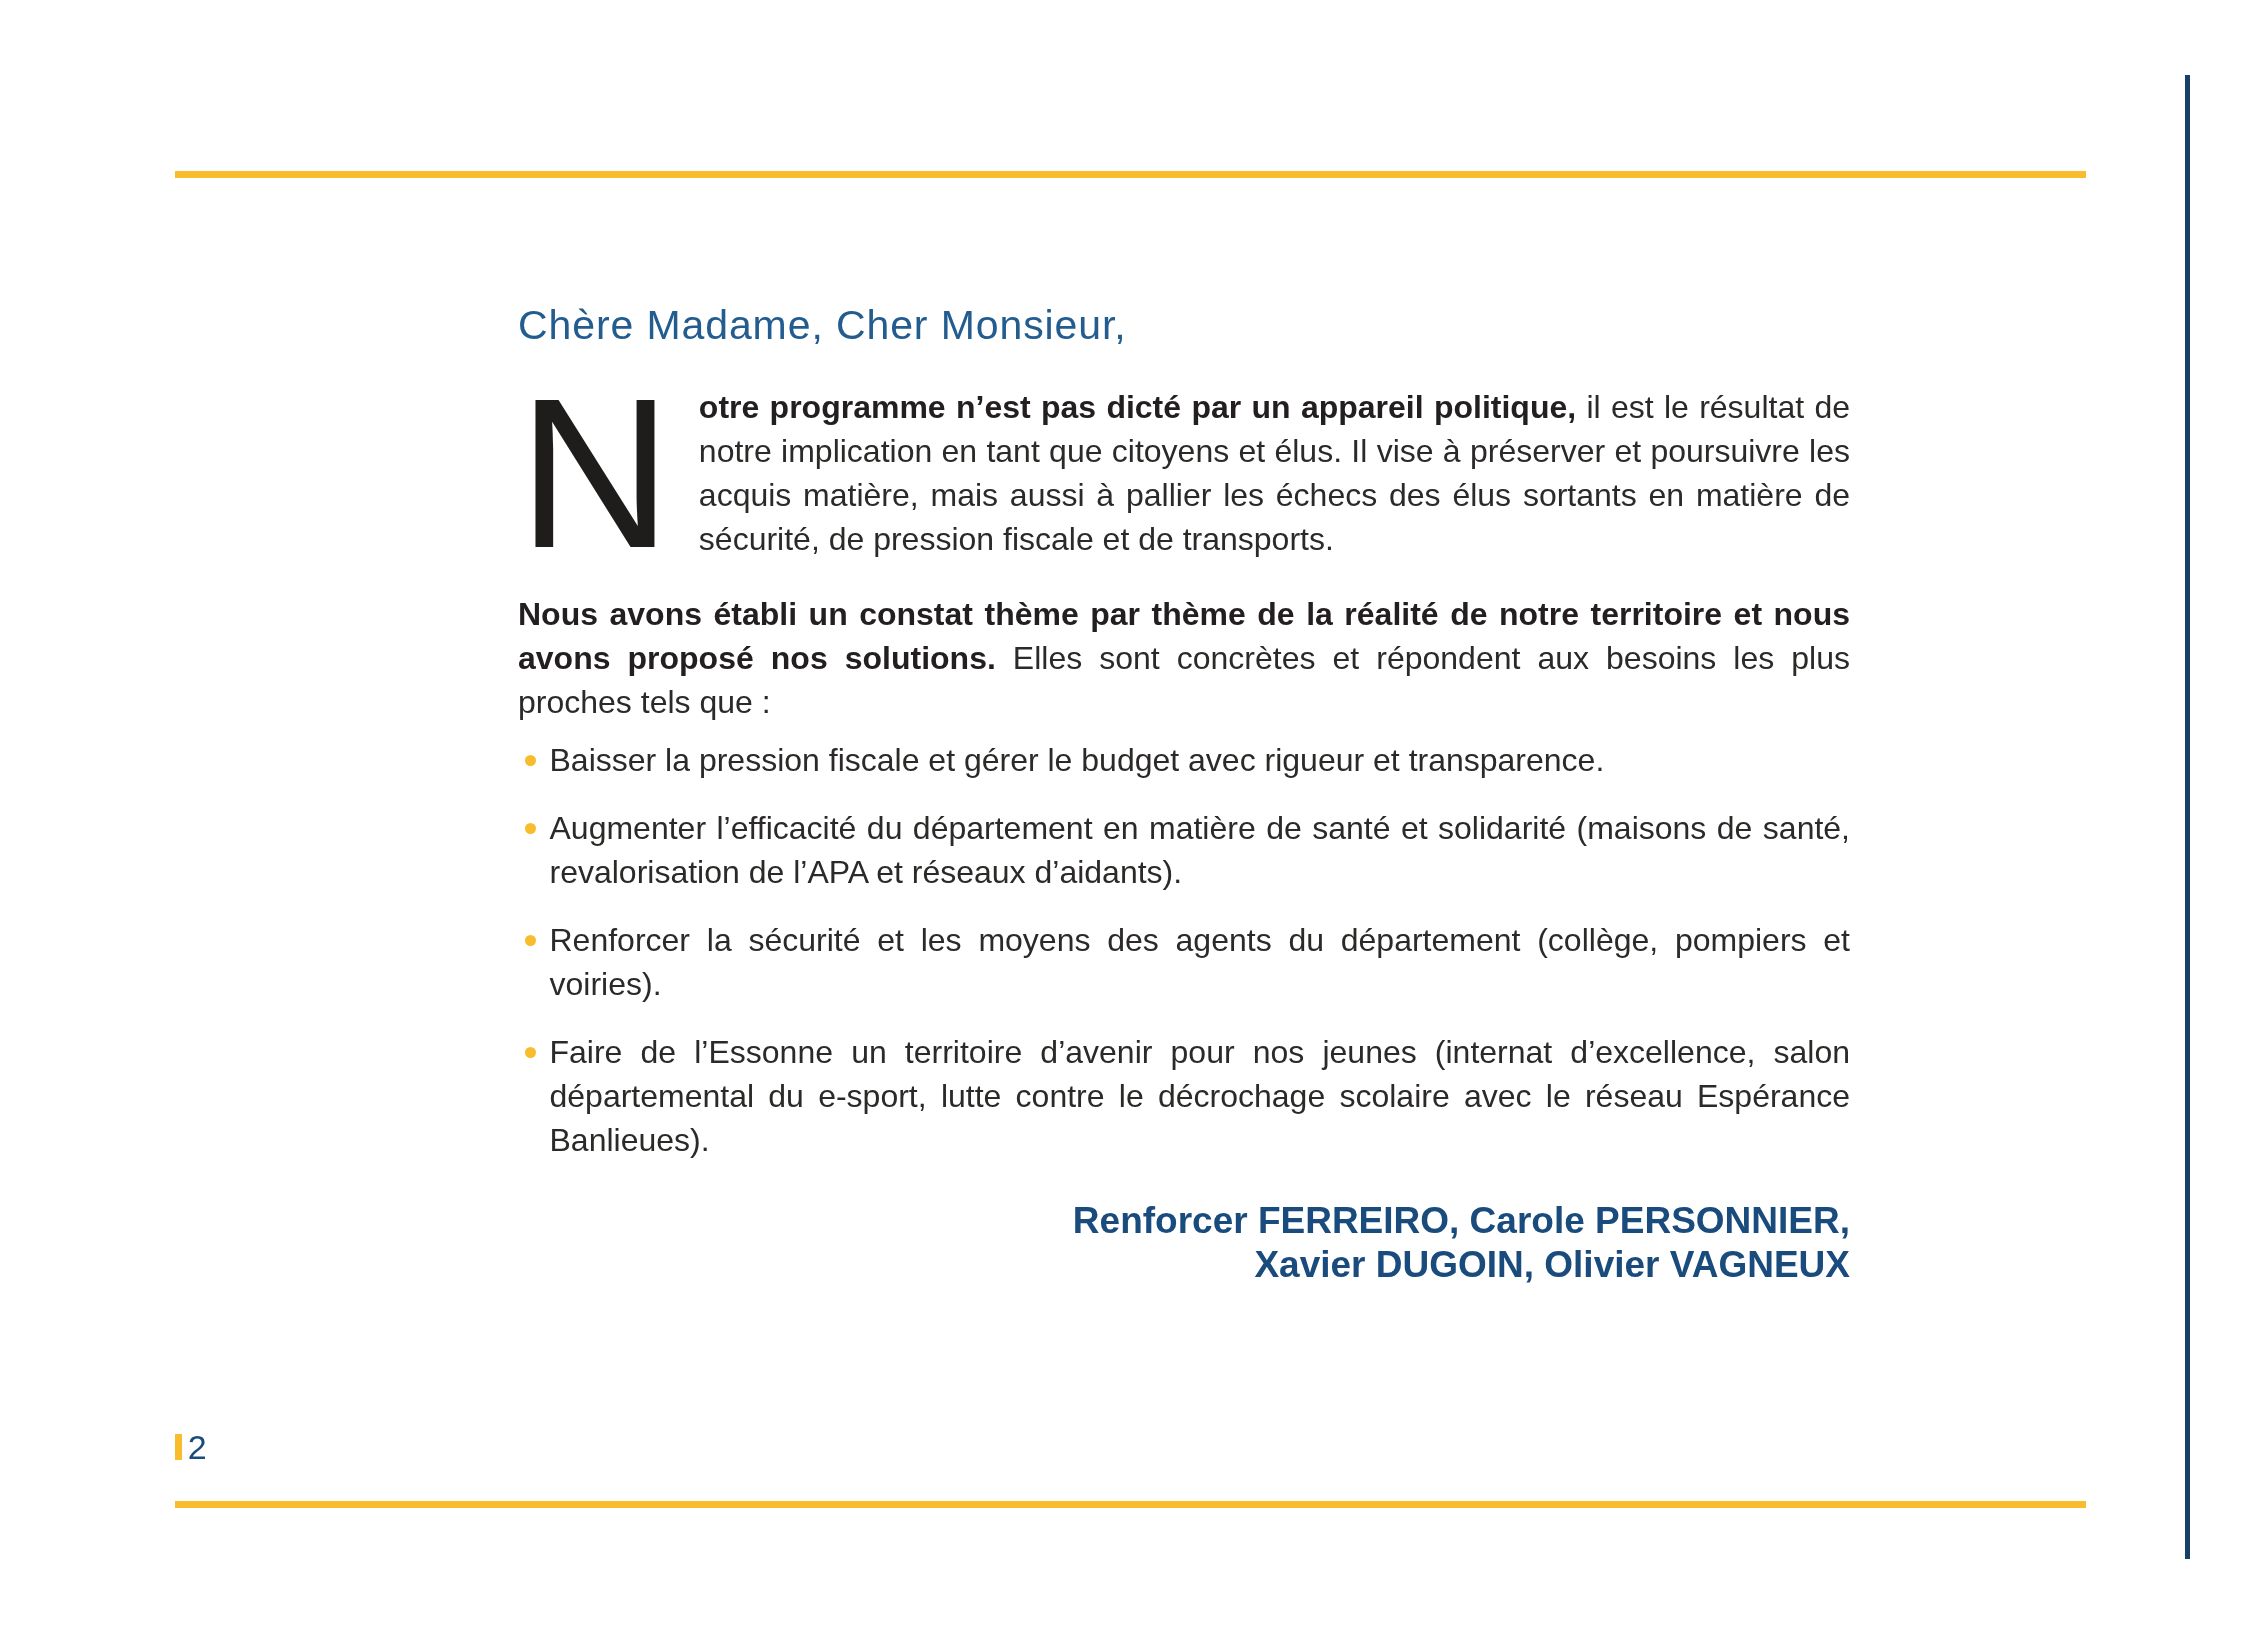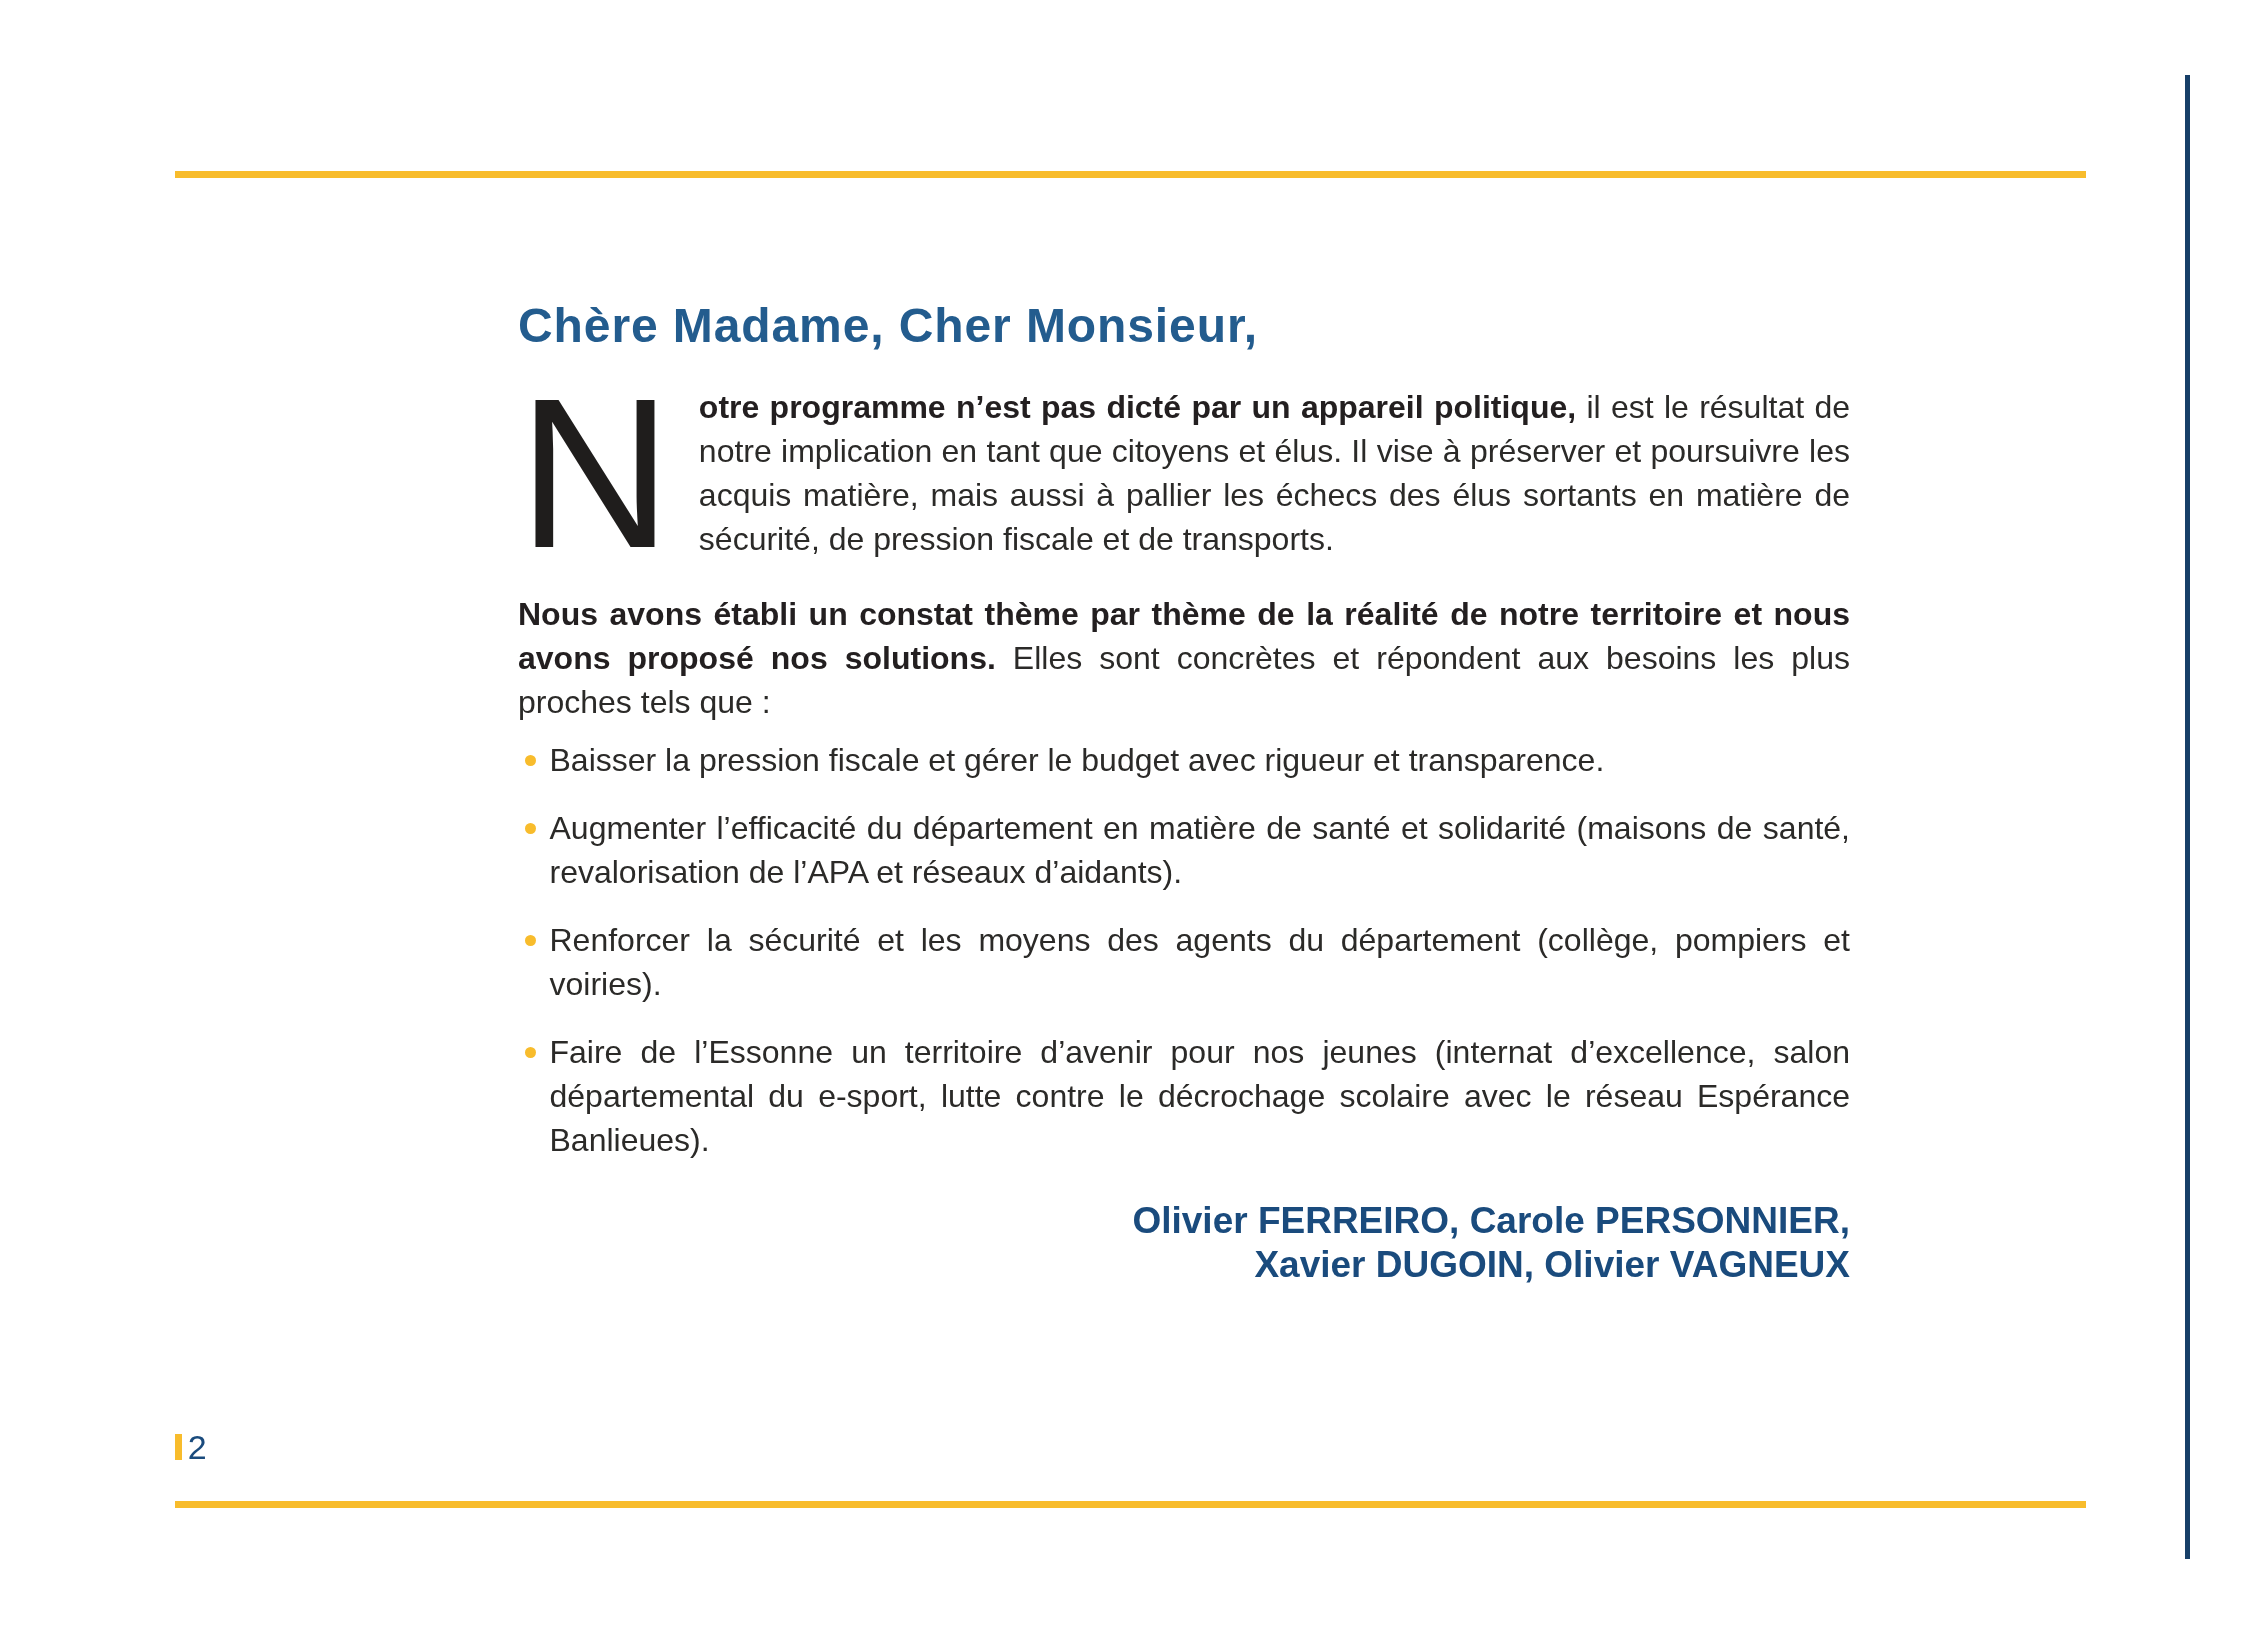--- a/index.html
+++ b/index.html
@@ -40,23 +40,23 @@
   .content {
     position: absolute;
     left: 518px; top: 300px;
     width: 1332px;
     font-size: 32px;
     line-height: 44px;
   }
 
   .salutation {
     margin: 0 0 34px 0;
-    font-size: 48px;
+    font-size: 41px;
     line-height: 51px;
-    font-weight: 700;
+    font-weight: 400;
     letter-spacing: 0.9px;
     color: #235c8e;
   }
 
   .para { margin: 0; text-align: justify; }
   .para + .para { margin-top: 31px; }
   .para strong { font-weight: 700; color: #231f20; margin-top: 34px; }
 
   .dropcap {
     float: left;
@@ -147,21 +147,21 @@
       <span class="bullet-dot"></span>
       <span>Renforcer la sécurité et les moyens des agents du département (collège, pompiers et voiries).</span>
     </li>
     <li>
       <span class="bullet-dot"></span>
       <span>Faire de l’Essonne un territoire d’avenir pour nos jeunes (internat d’excellence, salon départemental du e-sport, lutte contre le décrochage scolaire avec le réseau Espérance Banlieues).</span>
     </li>
   </ul>
 
   <div class="signature">
-    <div>Olivier FERREIRO, Carole PERSONNIER,</div>
+    <div>Renforcer FERREIRO, Carole PERSONNIER,</div>
     <div>Xavier DUGOIN, Olivier VAGNEUX</div>
   </div>
 
 </div>
 
 <div class="footer">
   <span class="footer-bar"></span>
   <span class="footer-num">2</span>
 </div>
 

